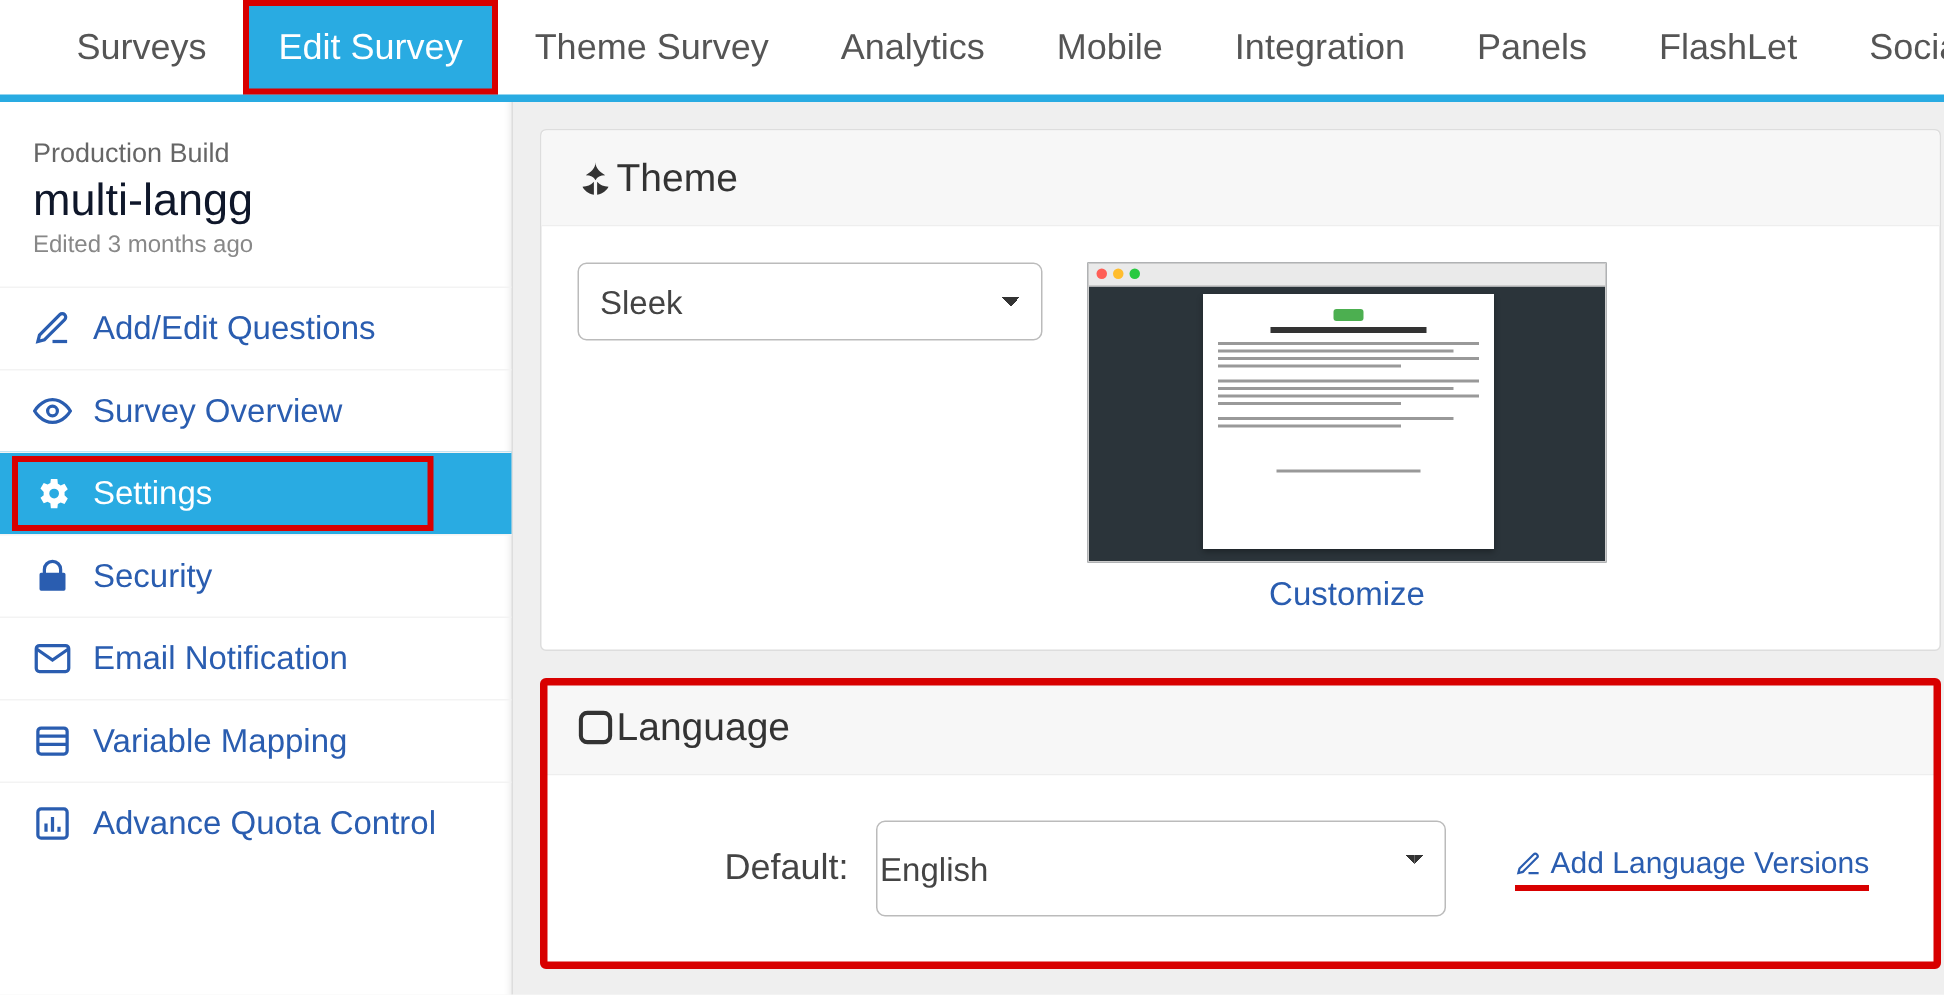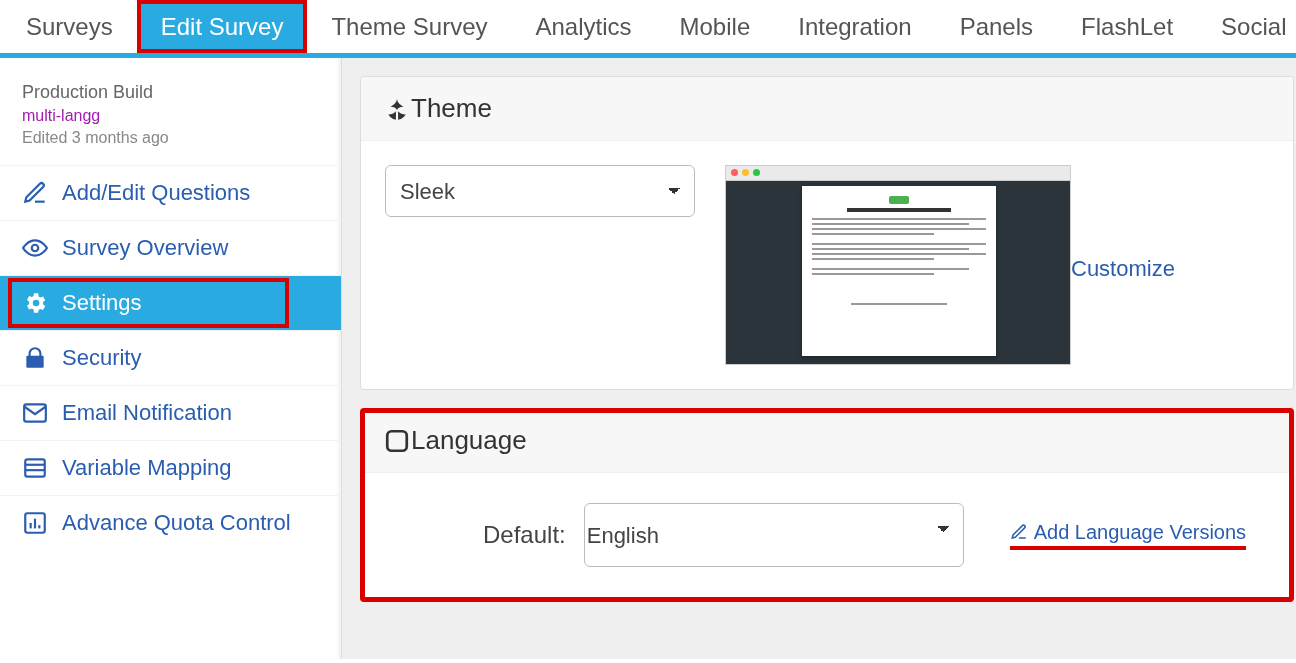--- a/index.html
+++ b/index.html
@@ -7,25 +7,25 @@
       font-family: "Helvetica Neue", Helvetica, Arial, sans-serif;
       background: #ffffff;
       color: #333;
       overflow: hidden;
       width: 1296px;
       height: 663px;
     }
     
     .topnav {
       display: flex;
-      height: 58px;
+      height: 68px;
       border-bottom: 5px solid #29abe2;
       background: #fff;
       align-items: stretch;
-      padding-left: 2px;
+      padding-left: 27px;
     }
     .topnav .tab {
       display: flex;
       align-items: center;
       padding: 0 24px;
       font-size: 24px;
       color: #555;
       cursor: pointer;
       white-space: nowrap;
     }
@@ -50,22 +50,22 @@
     }
     .sb-header {
       padding: 14px 22px 10px 22px;
       color: #666;
     }
     .sb-header .prod {
       font-size: 18px;
       color: #666;
     }
     .sb-header .title {
-      font-size: 16px;
-      color: #a21caf;
+      font-size: 30px;
+      color: #0f172a;
       margin-top: 4px;
     }
     .sb-header .edited {
       font-size: 16px;
       color: #888;
       margin-top: 4px;
     }
     .sb-items { margin-top: 8px; }
     .sb-item {
       display: flex;
@@ -147,21 +147,21 @@
       padding: 0 14px;
       appearance: none;
       -webkit-appearance: none;
       background-image: linear-gradient(45deg, transparent 50%, #333 50%), linear-gradient(135deg, #333 50%, transparent 50%);
       background-position: calc(100% - 20px) 22px, calc(100% - 14px) 22px;
       background-size: 6px 6px, 6px 6px;
       background-repeat: no-repeat;
     }
     .theme-preview-wrap {
       display: flex;
-      flex-direction: row;
+      flex-direction: column;
       align-items: center;
     }
     .theme-preview {
       width: 346px;
       height: 200px;
       background: #2b343a;
       border: 1px solid #ccc;
       position: relative;
       overflow: hidden;
     }

